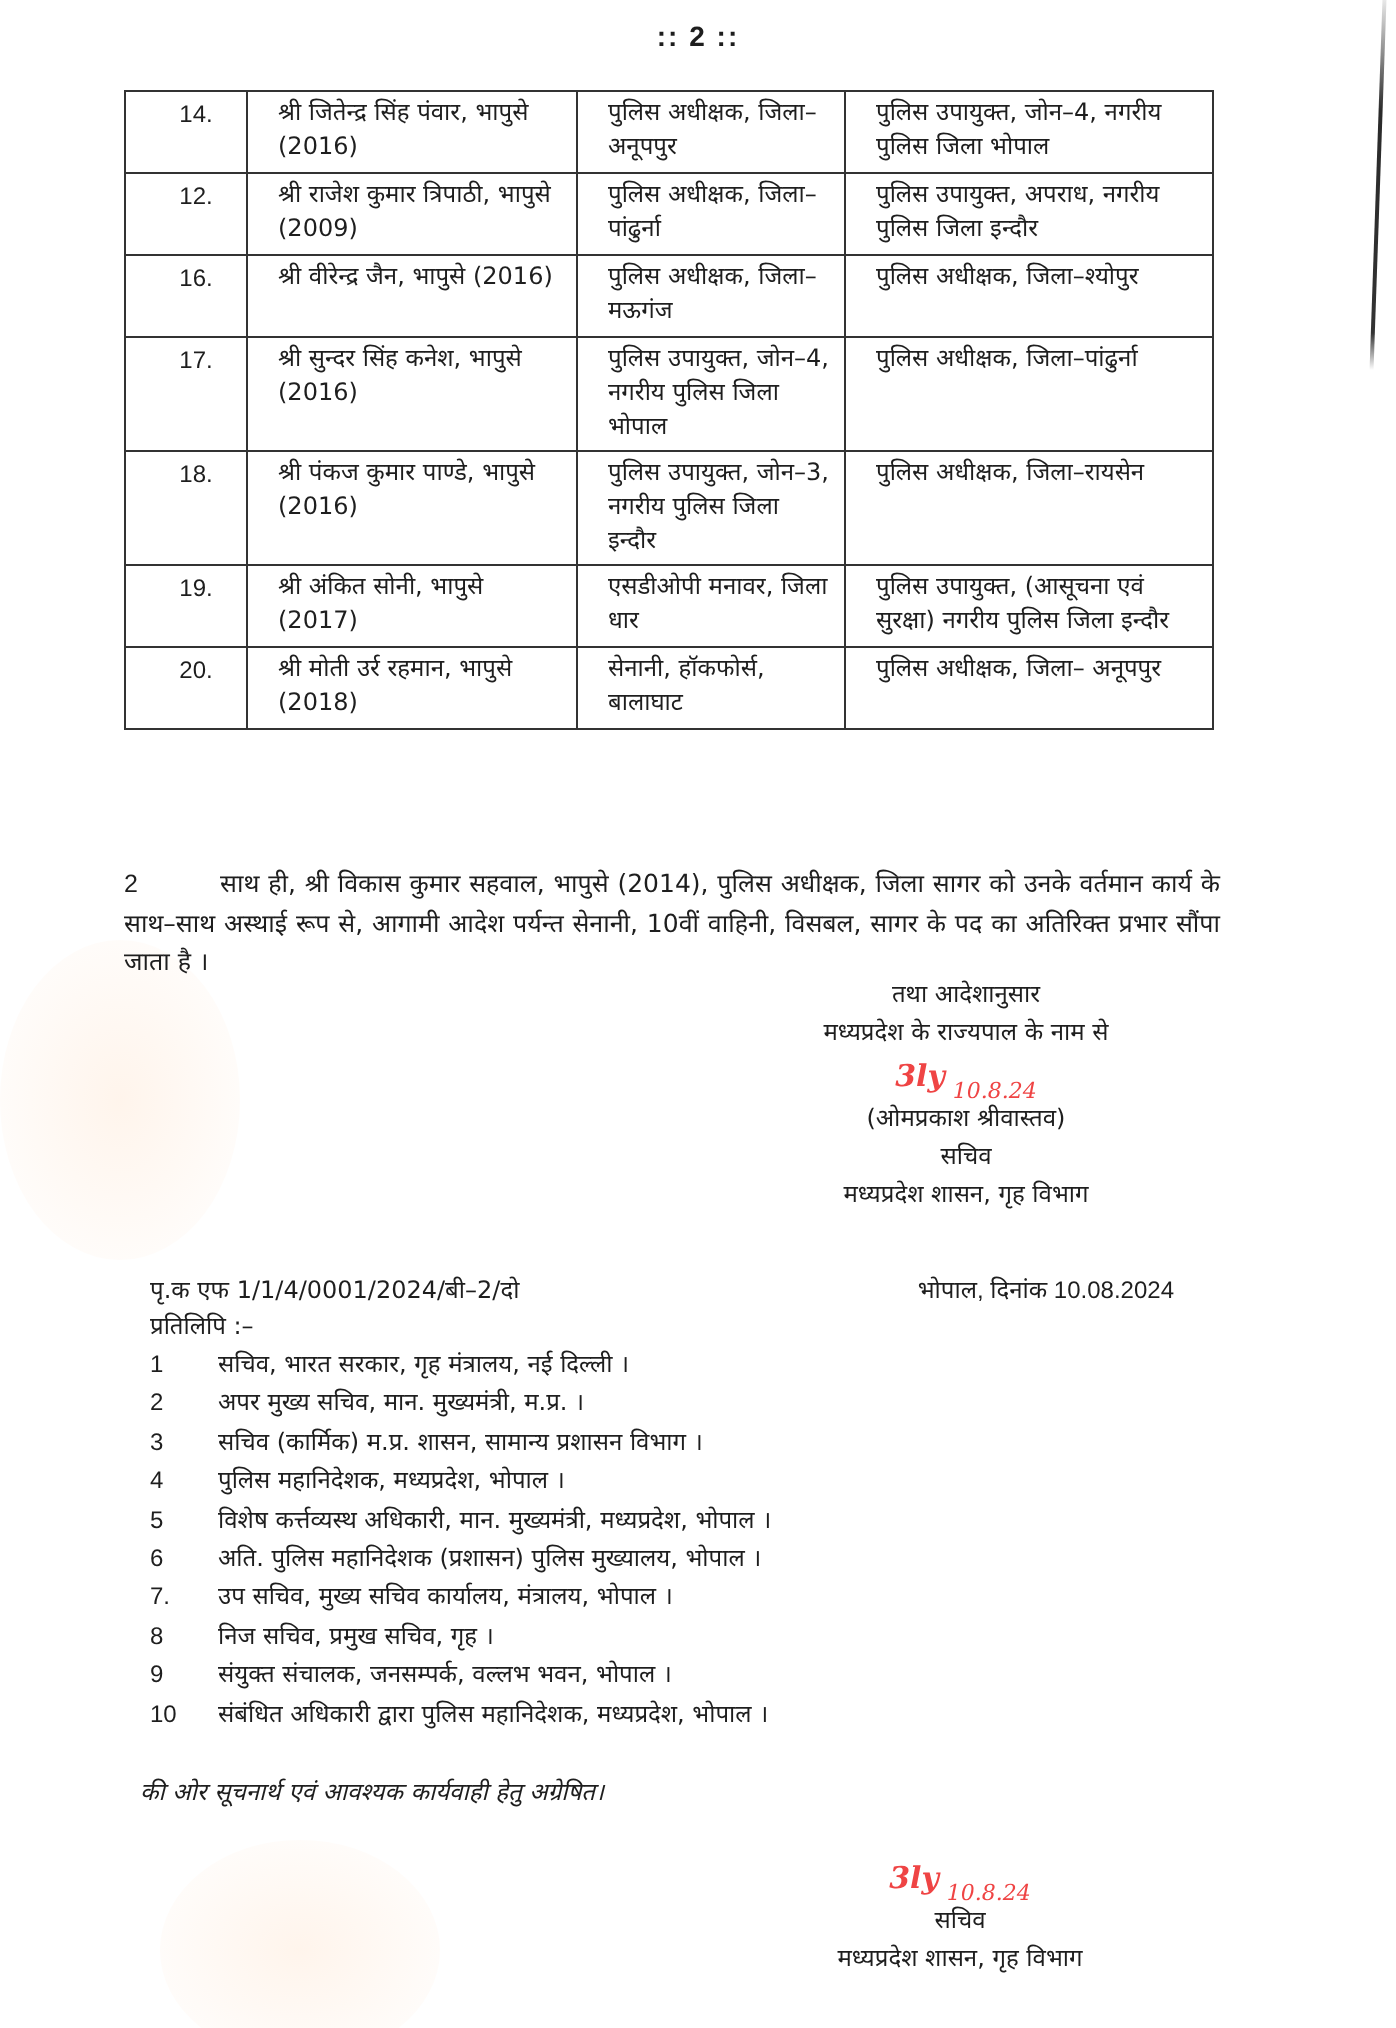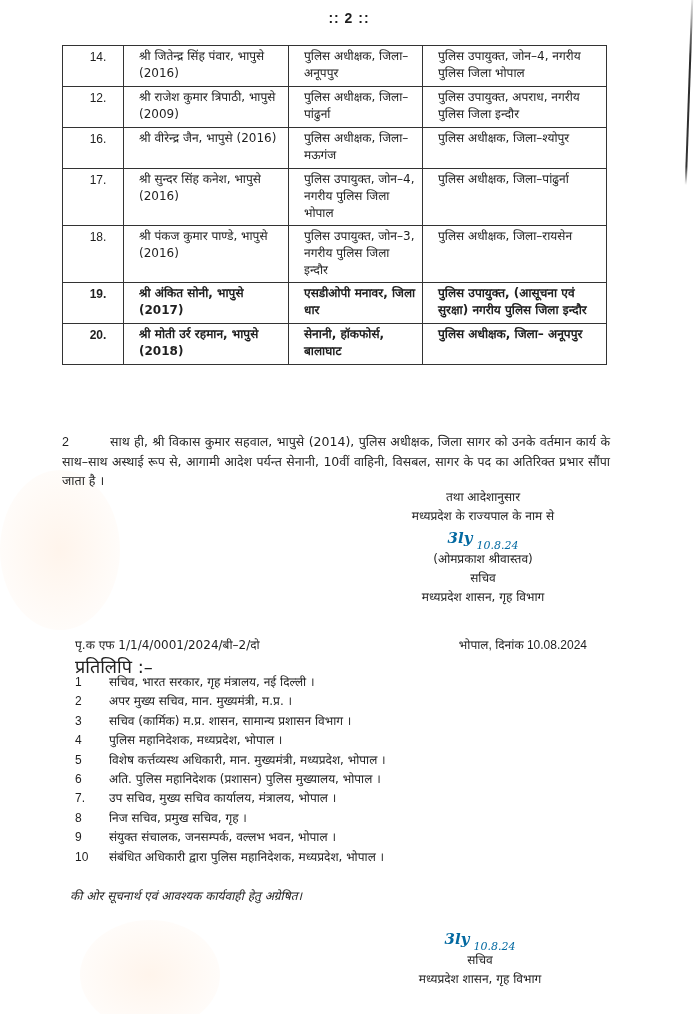--- a/index.html
+++ b/index.html
@@ -27,43 +27,43 @@
     border: 1.3px solid #333; vertical-align: top; padding: 2px 5px 1px 15px;
   }
   table.orders td.sn {
     width: 40px; text-align: center; font-family: "Liberation Sans", sans-serif;
     font-size: 12px; padding-top: 3px;
   }
   table.orders td.name { width: 144px; }
   table.orders td.from { width: 113px; }
   .row-14 td, .row-15 td, .row-16 td { height: 36px; }
   .row-17 td, .row-18 td { height: 52px; margin-top: 36px; }
-  .row-19 td, .row-20 td, .row-21 td { height: 36px; font-weight: bold; }
+  .row-19 td, .row-20 td, .row-21 td { height: 36px; }
   .para2 {
     position: absolute; left: 62px; top: 432px; width: 548px;
     font-size: 12.5px; line-height: 19px; text-align: justify;
   }
   .para2 .pnum { display: inline-block; width: 48px; font-family: "Liberation Sans", sans-serif; }
   .sig-block {
     position: absolute; text-align: center; font-size: 12px; line-height: 19px;
   }
   .sig-1 { left: 368px; top: 488px; width: 230px; }
   .sig-2 { left: 365px; top: 927px; width: 230px; }
   .sig-mark {
     font-family: "DejaVu Serif", serif; font-style: italic; font-size: 15px;
-    font-weight: bold; height: 24px; line-height: 24px; color: #0369a1;
+    font-weight: bold; height: 24px; line-height: 24px; color: #ef4444;
   }
   .sig-mark .sig-date { font-size: 11px; font-weight: normal; vertical-align: -6px; margin-left: 4px; }
   .ref-line {
     position: absolute; left: 75px; top: 636px; width: 512px;
     font-size: 12px; display: flex; justify-content: space-between;
   }
   .ref-line .date-val { font-family: "Liberation Sans", sans-serif; }
   .copy-head {
-    position: absolute; left: 75px; top: 654px; font-size: 18px;
+    position: absolute; left: 75px; top: 654px; font-size: 12px;
   }
   .copy-list {
     position: absolute; left: 75px; top: 673px; margin: 0; padding: 0;
     list-style: none; font-size: 12px; line-height: 19.4px;
   }
   .copy-list li { display: flex; }
   .copy-list .num { width: 34px; font-family: "Liberation Sans", sans-serif; }
   .forward-note {
     position: absolute; left: 70px; top: 887px; font-size: 12px;
     font-style: italic; font-weight: normal;

